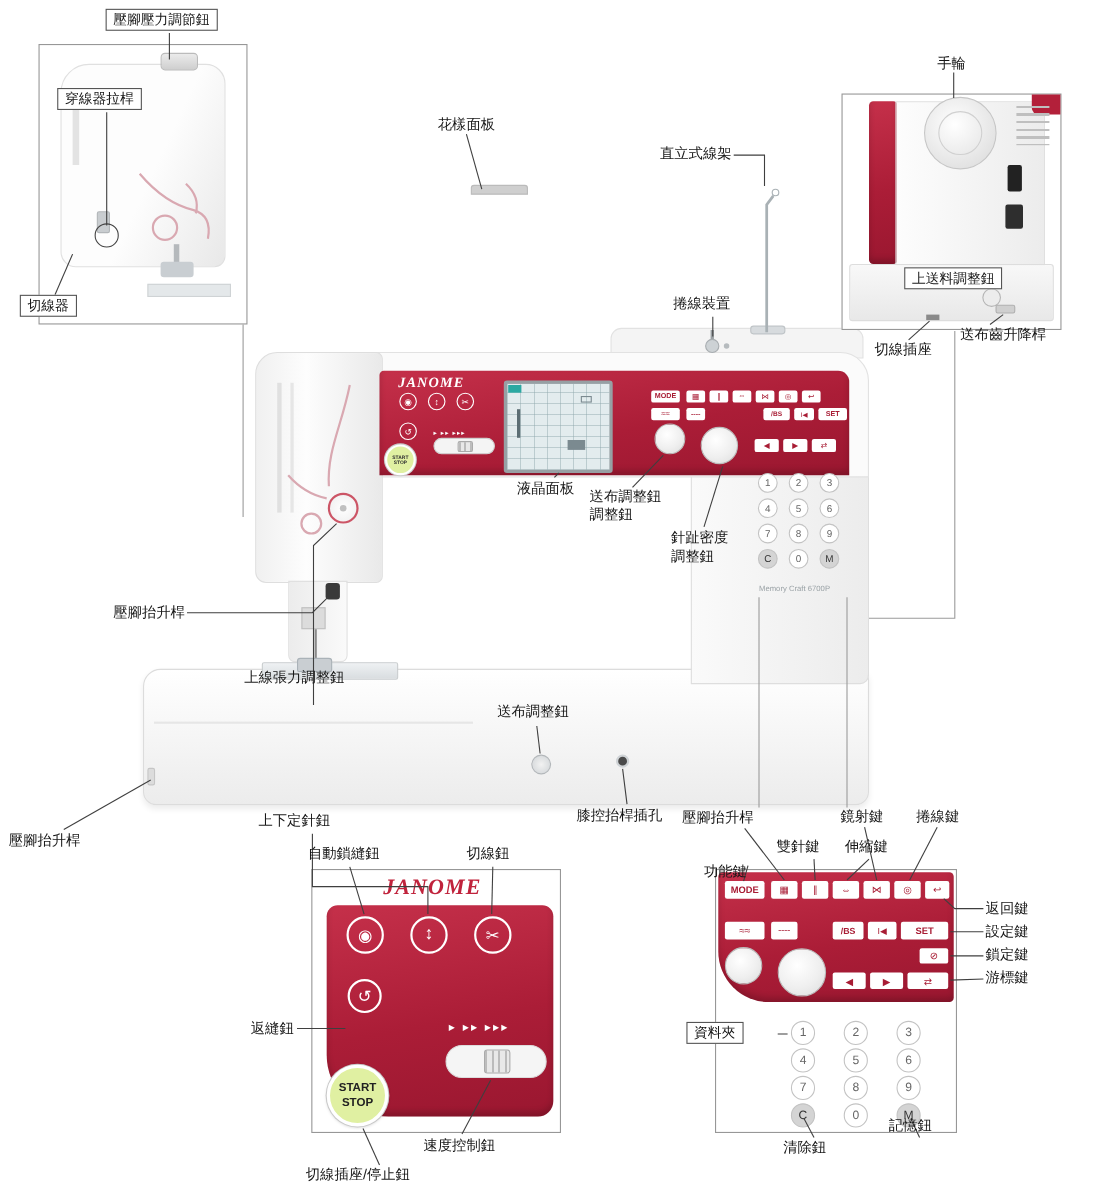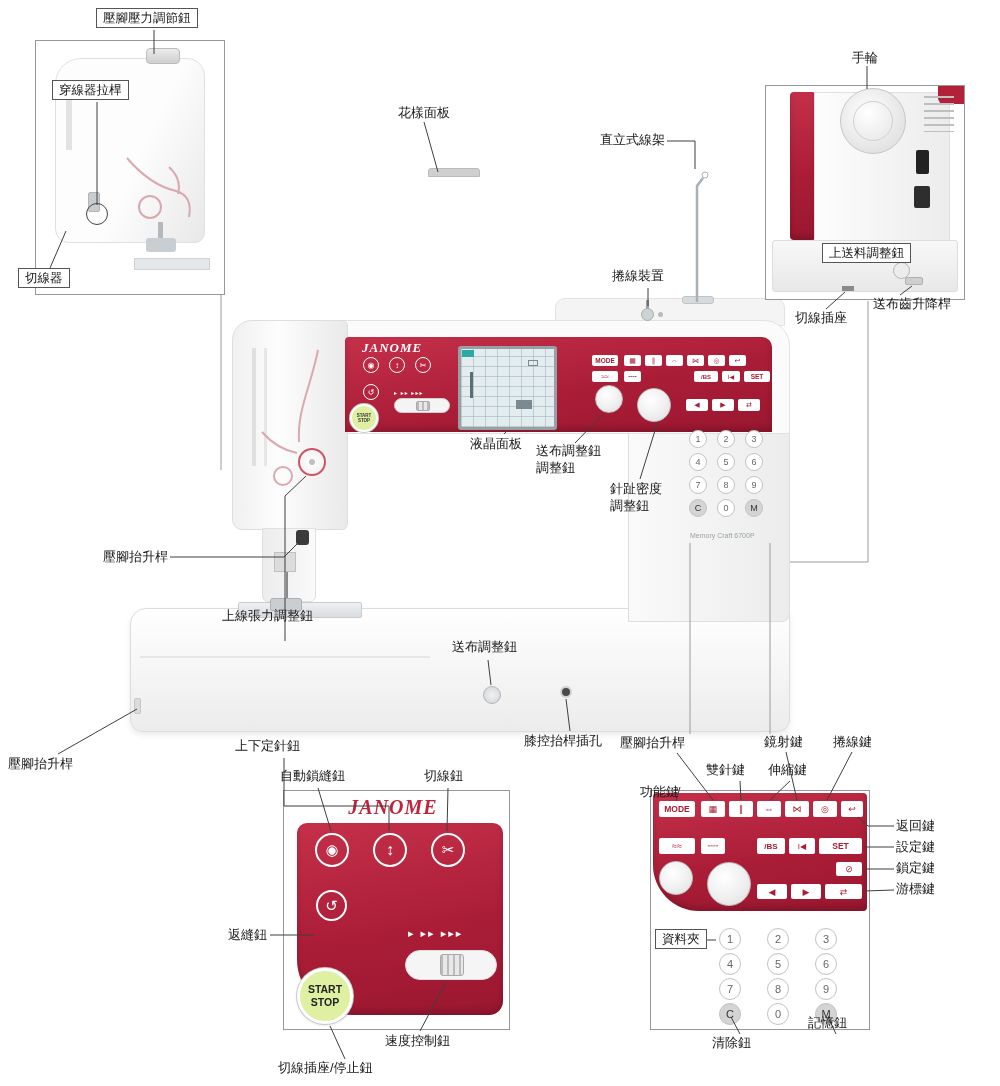--- a/index.html
+++ b/index.html
@@ -301,17 +301,17 @@
   <div class="lbl" style="left:620px;top:735px">壓腳抬升桿</div>
   <div class="lbl" style="left:764px;top:734px">鏡射鍵</div>
   <div class="lbl" style="left:833px;top:734px">捲線鍵</div>
   <div class="lbl" style="left:640px;top:784px">功能鍵</div>
   <div class="lbl" style="left:706px;top:762px">雙針鍵</div>
   <div class="lbl" style="left:768px;top:762px">伸縮鍵</div>
   <div class="lbl" style="left:896px;top:818px">返回鍵</div>
   <div class="lbl" style="left:896px;top:839px">設定鍵</div>
   <div class="lbl" style="left:896px;top:860px">鎖定鍵</div>
   <div class="lbl" style="left:896px;top:881px">游標鍵</div>
-  <div class="lbl boxed" style="left:655px;top:929px">資料夾</div>
+  <div class="lbl boxed" style="left:624px;top:929px">資料夾</div>
   <div class="lbl" style="left:712px;top:1035px">清除鈕</div>
   <div class="lbl" style="left:808px;top:1015px">記憶鈕</div>
 
 </div>
 
 </body></html>

